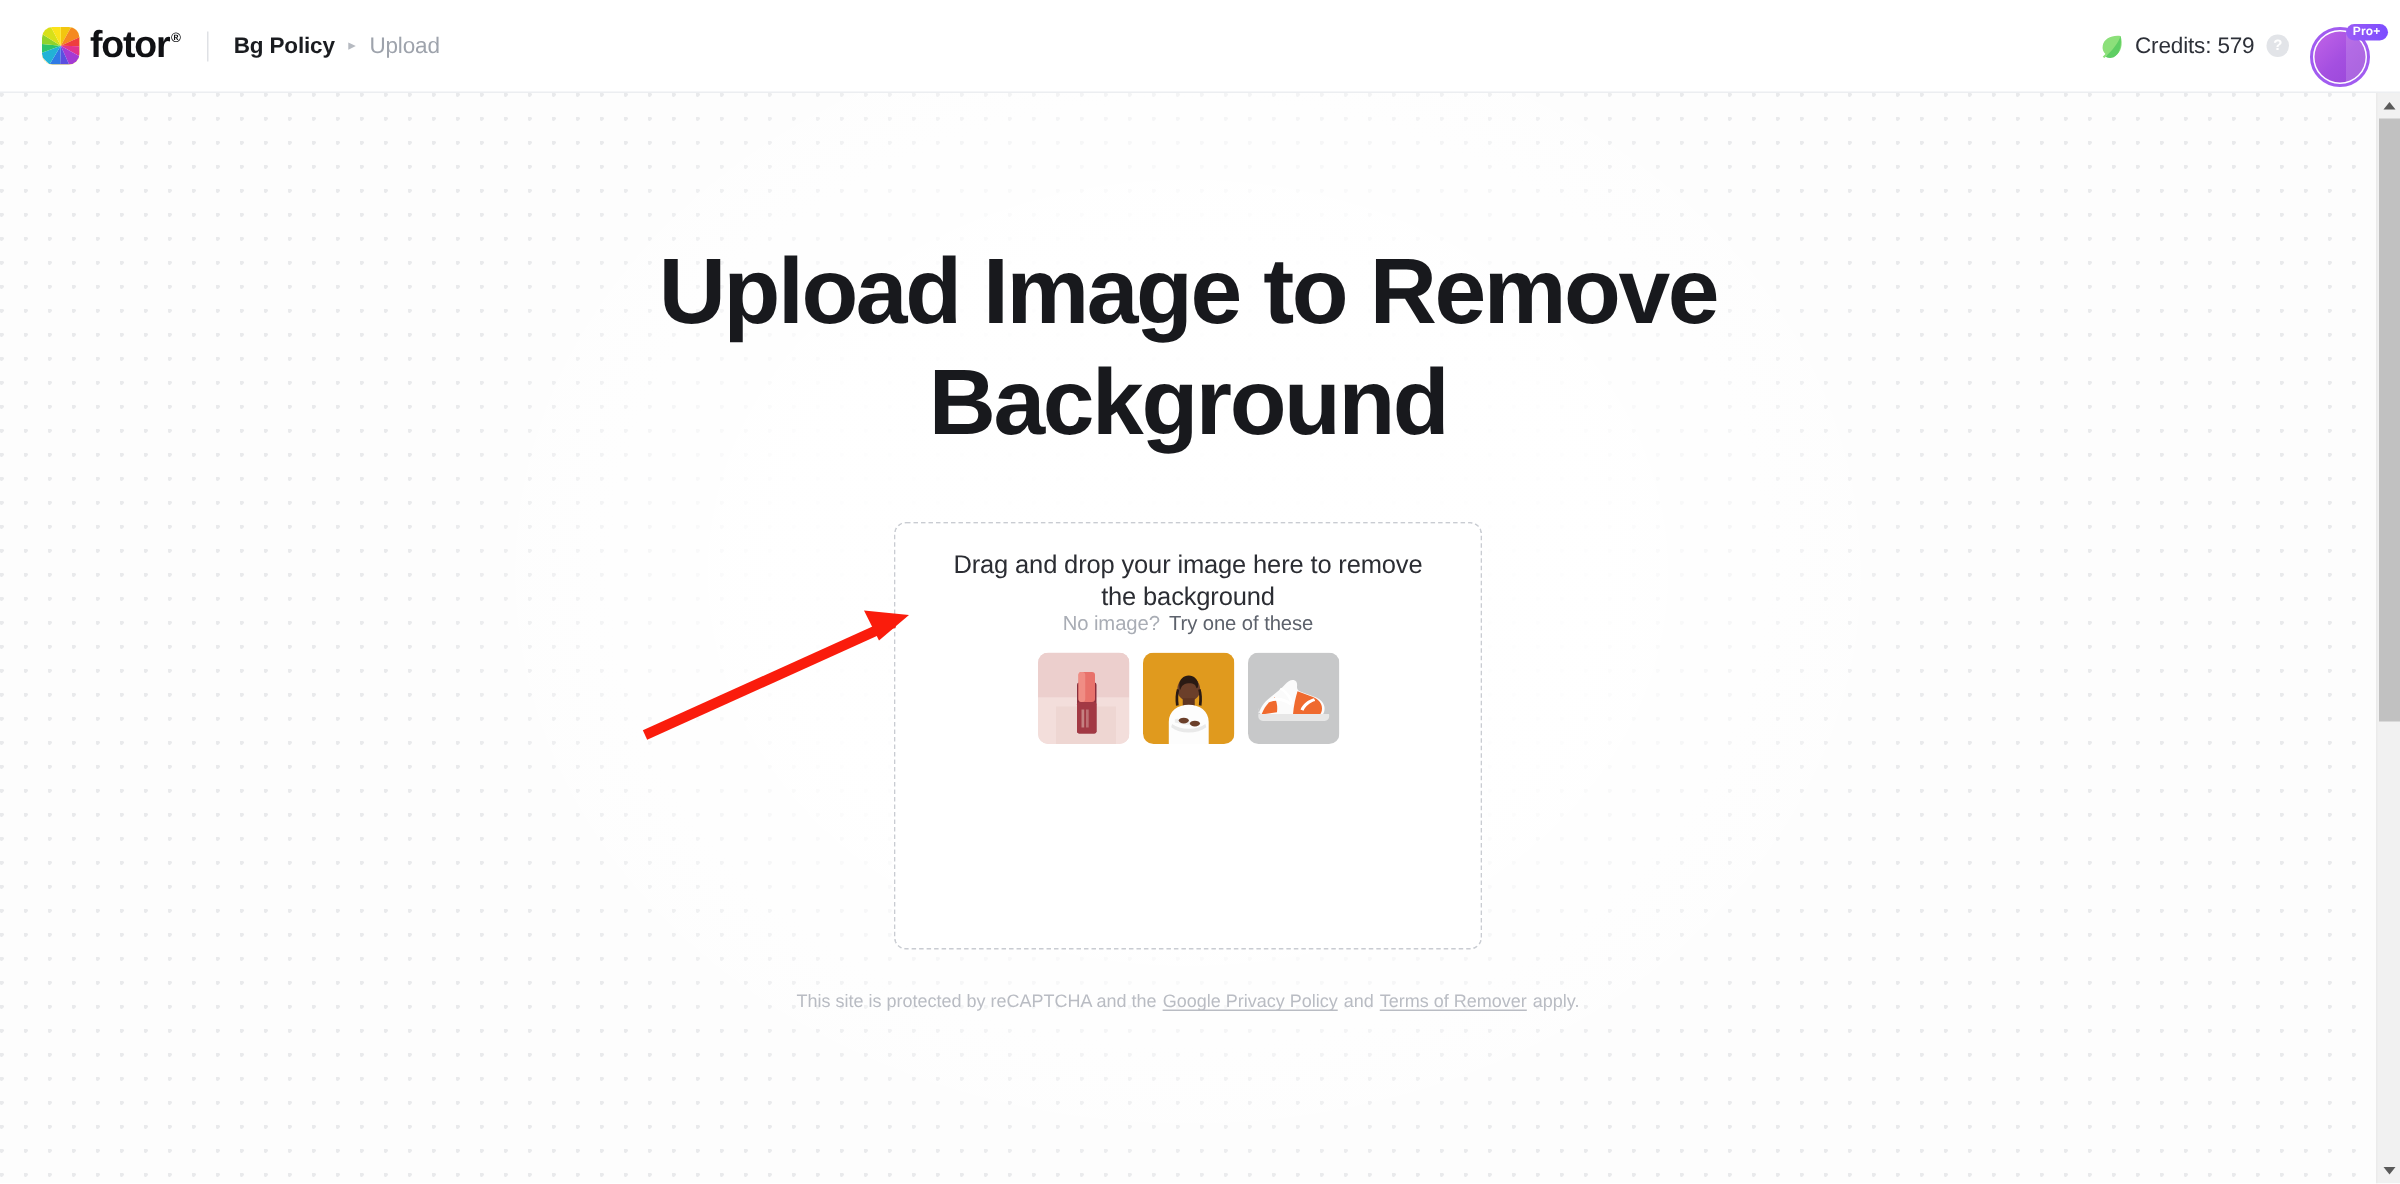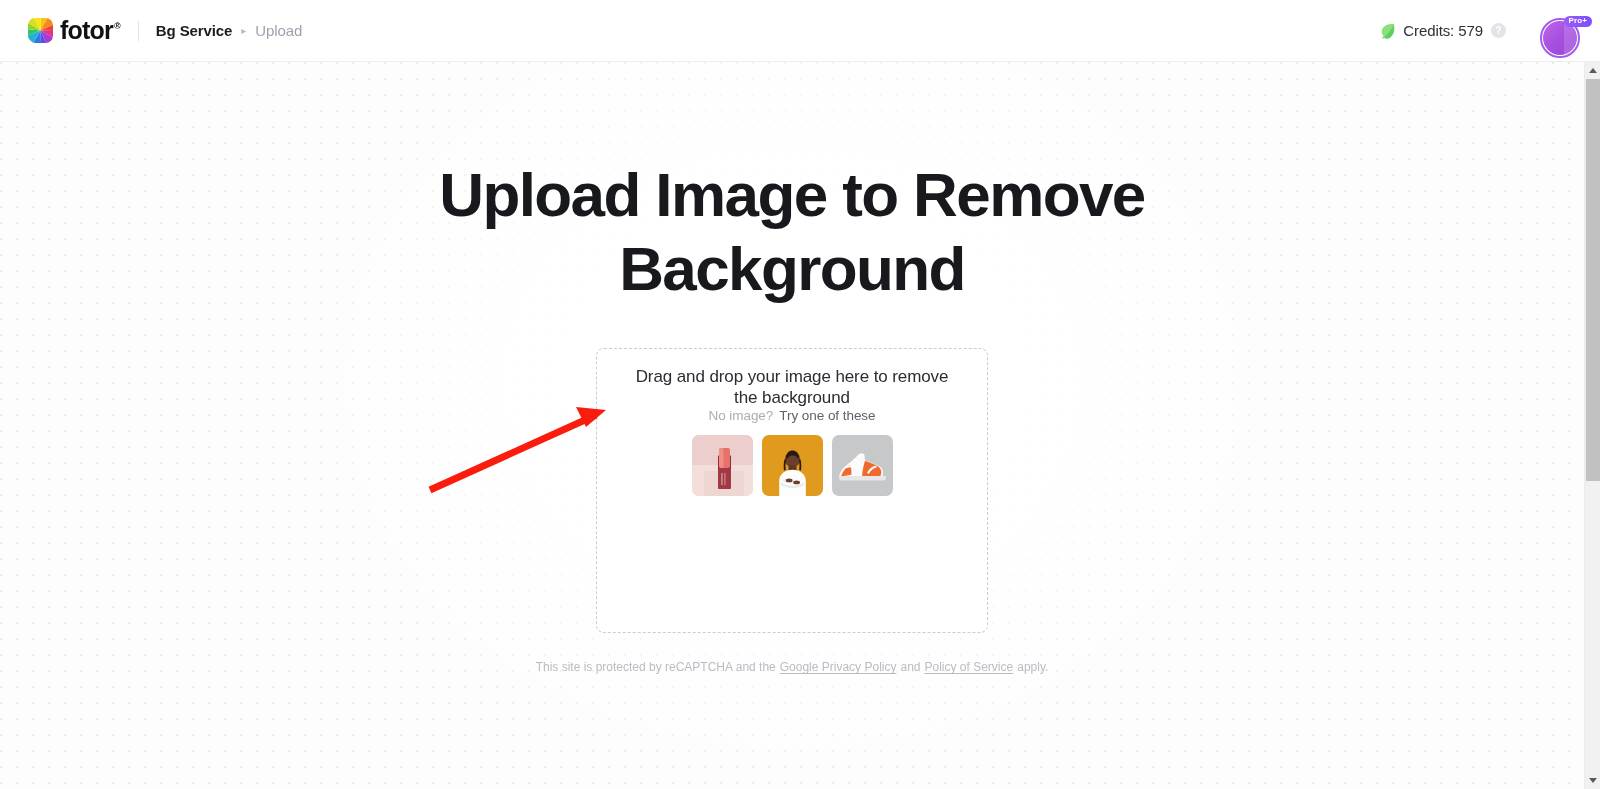--- a/index.html
+++ b/index.html
@@ -110,21 +110,21 @@
     display: flex;
     align-items: center;
     padding-right: 24px;
     gap: 0;
   }
 
   .credits {
     display: flex;
     align-items: center;
     gap: 7px;
-    margin-right: 34px;
+    margin-right: 14px;
   }
   .leaf-icon { width: 17px; height: 17px; display: block; }
   .credits-text {
     font-size: 15px;
     color: #2d3038;
     font-weight: 400;
     letter-spacing: -0.1px;
   }
   .help-icon {
     width: 15px; height: 15px;
@@ -398,21 +398,21 @@
               </g>
             </g>
           </svg>
         </div>
         <div class="logo-text"><span>fotor</span><span class="logo-reg">®</span></div>
       </div>
 
       <div class="header-divider"></div>
 
       <div class="breadcrumb">
-        <span class="crumb-current">Bg Service</span>
+        <span class="crumb-current">Bg Policy</span>
         <span class="crumb-sep">▸</span>
         <span class="crumb-next">Upload</span>
       </div>
     </div>
 
     <div class="header-right">
       <div class="credits">
         <svg class="leaf-icon" viewBox="0 0 18 18" aria-hidden="true">
           <path d="M15.6 2.2c-6 -0.9 -11.6 1.8 -12.6 6.6 -0.5 2.4 0.3 4.6 1.9 6.1L3 16.8l1.1 0.9 1.9 -1.9c1.7 1 3.9 1.2 5.8 0.3 4.2 -2 5.6 -8.2 3.8 -13.9z" fill="#8ce07a"></path>
           <path d="M15.6 2.2c-1.6 4.8 -5.4 9.8 -10.6 14.6 1.7 1 3.9 1.2 5.8 0.3 4.2 -2 5.6 -8.2 4.8 -14.9z" fill="#5ece63"></path>
@@ -491,21 +491,21 @@
             </svg>
           </div>
 
         </div>
       </div>
 
       <div class="footer-note">
         <span>This site is protected by reCAPTCHA and the</span>
         <a>Google Privacy Policy</a>
         <span>and</span>
-        <a>Policy of Service</a>
+        <a>Terms of Remover</a>
         <span>apply.</span>
       </div>
 
     </div>
 
     <svg class="annotation-arrow" viewBox="0 0 1584 727" aria-hidden="true">
       <g>
         <line x1="430" y1="428" x2="596" y2="353" stroke="#fa1c0c" stroke-width="7" stroke-linecap="butt"></line>
         <polygon points="606,348 576,345 586,365" fill="#fa1c0c"></polygon>
       </g>

